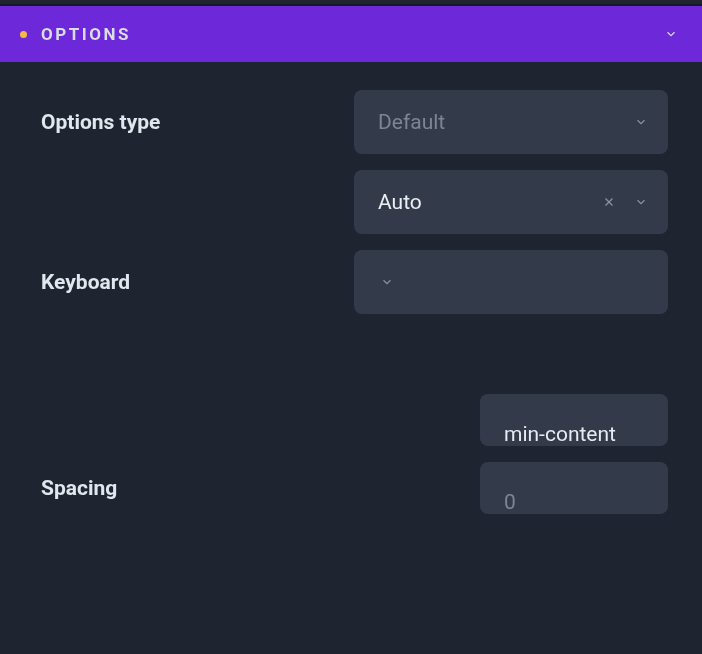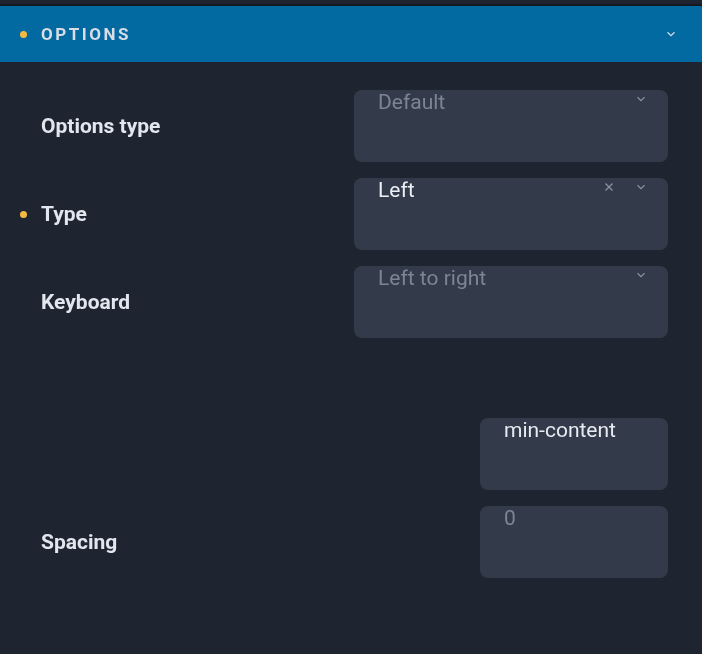--- a/index.html
+++ b/index.html
@@ -11,21 +11,21 @@
     color: #e5e7eb;
     overflow: hidden;
   }
   .panel {
     width: 100%;
   }
   .section-header {
     display: flex;
     align-items: center;
     justify-content: space-between;
-    background: #0369a1;
+    background: #6d28d9;
     padding: 18px 24px 18px 20px;
     border-top: 2px solid #141820;
     margin-top: 4px;
   }
   .section-header-left {
     display: flex;
     align-items: center;
     gap: 14px;
   }
   .dot {
@@ -83,23 +83,23 @@
     font-weight: 700;
   }
   .row-control {
     flex: 1;
     display: flex;
     justify-content: flex-end;
   }
   .select {
     background: #333b4a;
     border-radius: 8px;
-    height: 72px;
-    display: flex;
-    align-items: flex-start;
+    height: 64px;
+    display: flex;
+    align-items: center;
     padding: 0 18px 0 24px;
     width: 100%;
     max-width: 314px;
     justify-content: space-between;
     cursor: pointer;
   }
   .select-value {
     font-size: 21px;
     color: #eceff5;
   }
@@ -139,23 +139,23 @@
     top: 3px;
     left: 3px;
     width: 30px;
     height: 30px;
     background: #7e8ba0;
     border-radius: 50%;
   }
   .text-input {
     background: #333b4a;
     border-radius: 8px;
-    height: 72px;
-    display: flex;
-    align-items: flex-start;
+    height: 52px;
+    display: flex;
+    align-items: flex-end;
     padding: 0 24px;
     min-width: 188px;
   }
   .text-input span {
     font-size: 21px;
     color: #e8ebf1;
   }
   .text-input span.placeholder {
     color: #7c8594;
   }
@@ -192,29 +192,23 @@
               <svg viewBox="0 0 24 24">
                   <polyline points="6 9 12 15 18 9"></polyline>
                 </svg>
             </span>
           </div>
         </div>
       </div>
     </div>
 
     <div class="row">
-      <div class="row-label-wrap">
-        <span class="dot-slot">
-            <span class="dot"></span>
-          </span>
-        <span class="row-label">Type</span>
-      </div>
       <div class="row-control">
         <div class="select">
-          <span class="select-value">Left</span>
+          <span class="select-value">Auto</span>
           <div class="select-icons">
             <span class="icon-btn muted">
               <svg viewBox="0 0 24 24">
                   <line x1="6" y1="6" x2="18" y2="18"></line>
                   <line x1="18" y1="6" x2="6" y2="18"></line>
                 </svg>
             </span>
             <span class="icon-btn muted">
               <svg viewBox="0 0 24 24">
                   <polyline points="6 9 12 15 18 9"></polyline>
@@ -225,21 +219,20 @@
       </div>
     </div>
 
     <div class="row">
       <div class="row-label-wrap">
         <span class="dot-slot"></span>
         <span class="row-label">Keyboard</span>
       </div>
       <div class="row-control">
         <div class="select">
-          <span class="select-value placeholder">Left to right</span>
           <div class="select-icons">
             <span class="icon-btn muted">
               <svg viewBox="0 0 24 24">
                   <polyline points="6 9 12 15 18 9"></polyline>
                 </svg>
             </span>
           </div>
         </div>
       </div>
     </div>

